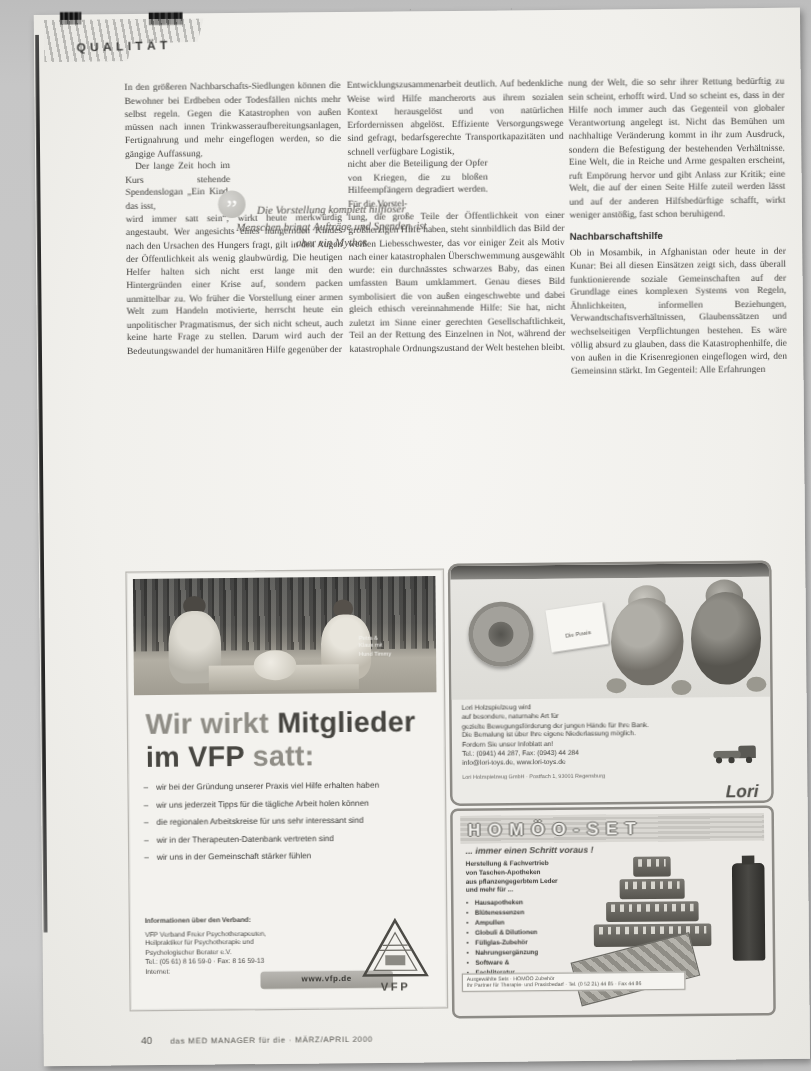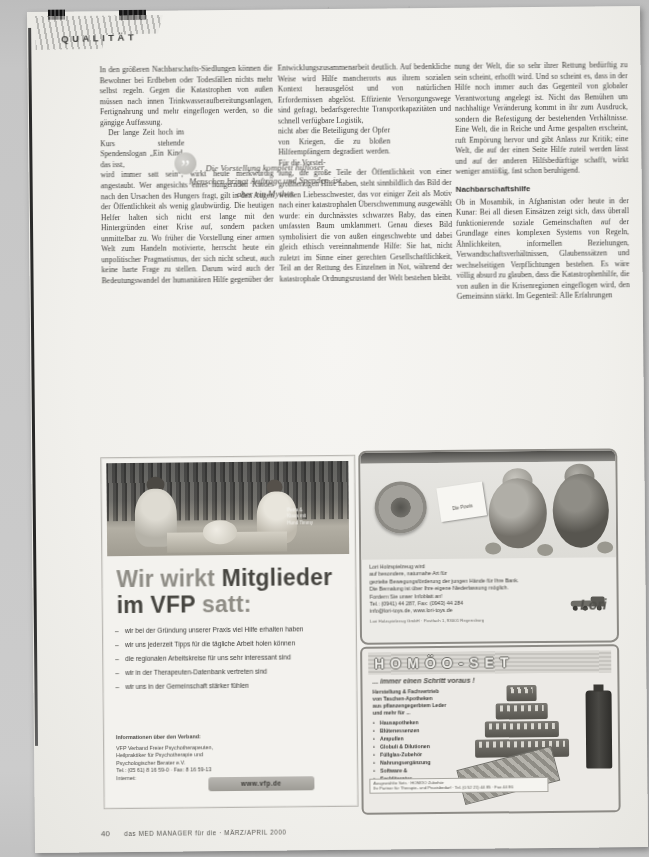--- a/index.html
+++ b/index.html
@@ -57,21 +57,21 @@
     line-height:13.2px;text-align:center;color:#55534f;filter:blur(.3px);
   }
   .pullquote .qmark{
     position:absolute;left:-14px;top:-8px;width:22px;height:22px;border-radius:50%;
     background:radial-gradient(circle at 35% 35%, #d6d5d1, #b7b6b1);
     color:#fdfdfb;font-size:20px;line-height:30px;text-align:center;font-style:normal;
   }
   .pullquote .qtext{display:block;padding-top:2px;}
   
   .footer{position:absolute;left:66px;top:811px;color:#55544f;filter:blur(.3px);}
-  .footer .pno{font-weight:normal;font-size:8px;margin-right:10px;}
+  .footer .pno{font-weight:normal;font-size:8px;margin-right:10px;margin-left:12px;}
   .footer .mag{font-size:6.3px;letter-spacing:.6px;}
   
   .ad-vfp{position:absolute;left:69px;top:446px;width:253px;height:350px;
           background:#f3f2ee;border:1px solid #b9b7b2;box-shadow:0 0 0 1px #e4e3df inset;}
   .ad-vfp .photo{
     position:absolute;left:5px;top:5px;width:242px;height:93px;overflow:hidden;
     background:linear-gradient(180deg,#5d5d5b 0%,#6f6e6a 40%,#8a877f 55%,#b3afa4 70%,#a09c91 100%);
   }
   .photo .trees{position:absolute;inset:0;height:62%;
     background:repeating-linear-gradient(90deg, rgba(10,10,10,.5) 0 2px, rgba(120,120,115,.15) 2px 6px, rgba(30,30,30,.4) 6px 9px);}
@@ -111,21 +111,21 @@
     transform:rotate(-8deg);box-shadow:1px 1px 2px rgba(0,0,0,.35);font-size:4.6px;color:#56544f;
     text-align:center;padding-top:20px;box-sizing:border-box;filter:blur(.2px);}
   .toys .pom{position:absolute;border-radius:50%;}
   .toys .pom.p1{left:128px;top:16px;width:58px;height:70px;background:radial-gradient(circle at 38% 32%,#b0aea7 0 28%,#737069 60%);}
   .toys .pom.p1h{left:142px;top:6px;width:30px;height:26px;background:radial-gradient(circle at 40% 40%,#c9c7c0,#8d8b84);}
   .toys .pom.p2{left:192px;top:12px;width:56px;height:74px;background:radial-gradient(circle at 40% 30%,#8f8d86 0 25%,#57554f 60%);}
   .toys .pom.p2h{left:204px;top:2px;width:30px;height:26px;background:radial-gradient(circle at 40% 40%,#b3b1aa,#6f6d66);}
   .toys .foot{position:absolute;border-radius:50%;background:#9a988f;width:16px;height:12px;}
   .ad-lori .ltext{padding:4px 8px 0 8px;font-size:5.4px;line-height:7.4px;color:#3f3e3a;filter:blur(.3px);}
   .ad-lori .ltext .small{font-size:4.4px;color:#6a6965;margin-top:2px;}
-  .ad-lori .lori-logo{position:absolute;right:10px;bottom:28px;font-weight:bold;font-style:italic;
+  .ad-lori .lori-logo{position:absolute;right:10px;bottom:0;font-weight:bold;font-style:italic;
     font-size:14px;color:#504f4a;filter:blur(.3px);}
   .ad-lori .train{position:absolute;right:12px;bottom:30px;width:34px;height:14px;}
   .train .cab{position:absolute;right:0;bottom:4px;width:14px;height:10px;background:#5a5954;border-radius:2px 2px 0 0;}
   .train .body{position:absolute;left:0;bottom:4px;width:22px;height:6px;background:#6e6d67;border-radius:3px;}
   .train .w{position:absolute;bottom:0;width:5px;height:5px;border-radius:50%;background:#3e3d39;}
   
   .ad-hom{position:absolute;left:327px;top:638px;width:255px;height:164px;border:2px solid #8d8b86;
     border-radius:6px;background:#eceae6;overflow:hidden;}
   .ad-hom .hbar{position:relative;height:22px;margin:4px 6px 0 6px;
     background:repeating-linear-gradient(0deg,#d9d7d2 0 2px,#c7c5c0 2px 4px);}
@@ -219,20 +219,30 @@
       <div class="lead">Informationen über den Verband:</div>
       <div>
           <div class="cl">VFP Verband Freier Psychotherapeuten,</div>
           <div class="cl">Heilpraktiker für Psychotherapie und</div>
           <div class="cl">Psychologischer Berater e.V.</div>
           <div class="cl">Tel.: (05 61) 8 16 59-0 · Fax: 8 16 59-13</div>
           <div class="cl">Internet:</div>
         </div>
     </div>
     <div class="badge">www.vfp.de</div>
+    <div class="vfp-logo">
+      <svg width="54" height="50" viewBox="0 0 54 50">
+        <polygon points="27,2 52,46 2,46" fill="none" stroke="#4c4b46" stroke-width="2"></polygon>
+        <polygon points="27,12 44,42 10,42" fill="none" stroke="#6d6c66" stroke-width="1"></polygon>
+        <rect x="19" y="30" width="16" height="8" fill="#8b8a84"></rect>
+        <line x1="14" y1="26" x2="40" y2="26" stroke="#6d6c66" stroke-width="1"></line>
+        <line x1="17" y1="22" x2="37" y2="22" stroke="#6d6c66" stroke-width="1"></line>
+      </svg>
+      <div class="vfp-word">VFP</div>
+    </div>
   </div>
 
   <div class="ad-lori">
     <div class="bar"></div>
     <div class="toys">
       <div class="flower"></div>
       <div class="tag">Die Powis</div>
       <div class="pom p1h"></div>
       <div class="pom p1"></div>
       <div class="pom p2h"></div>

